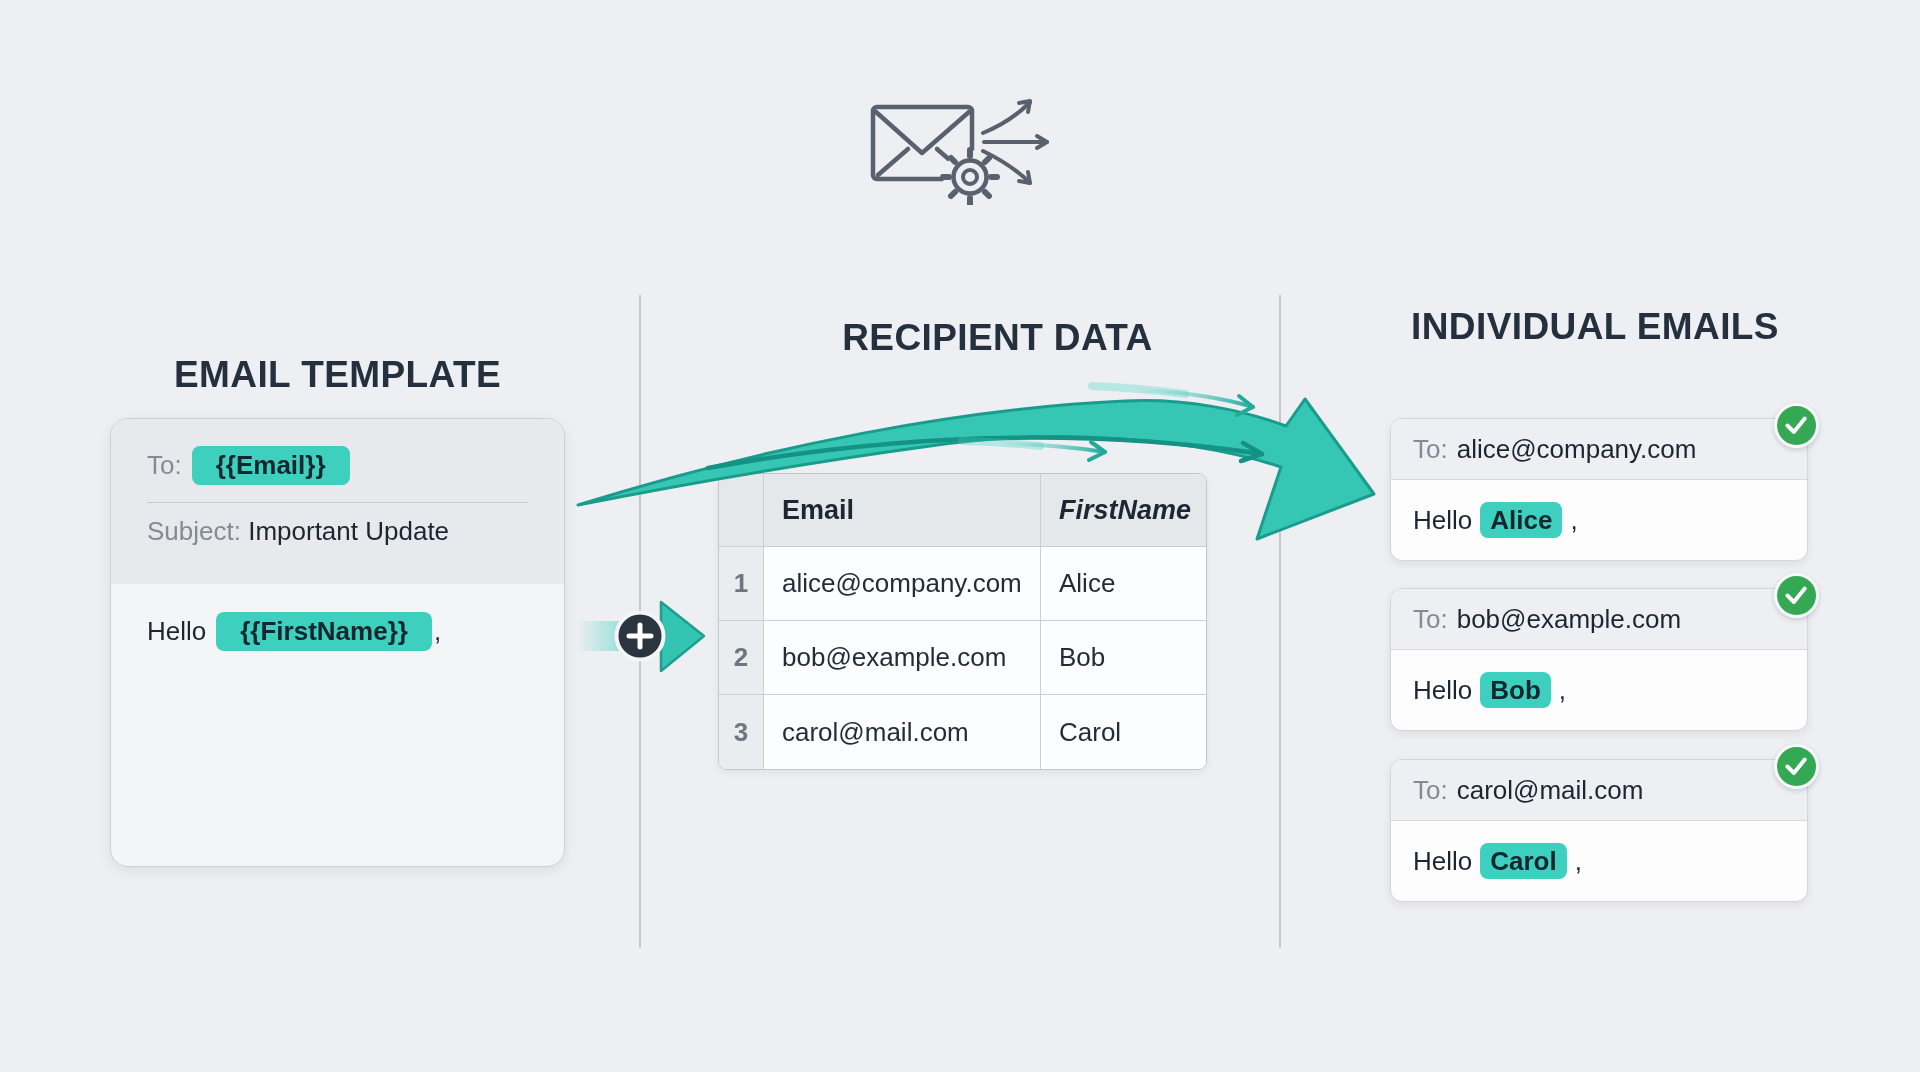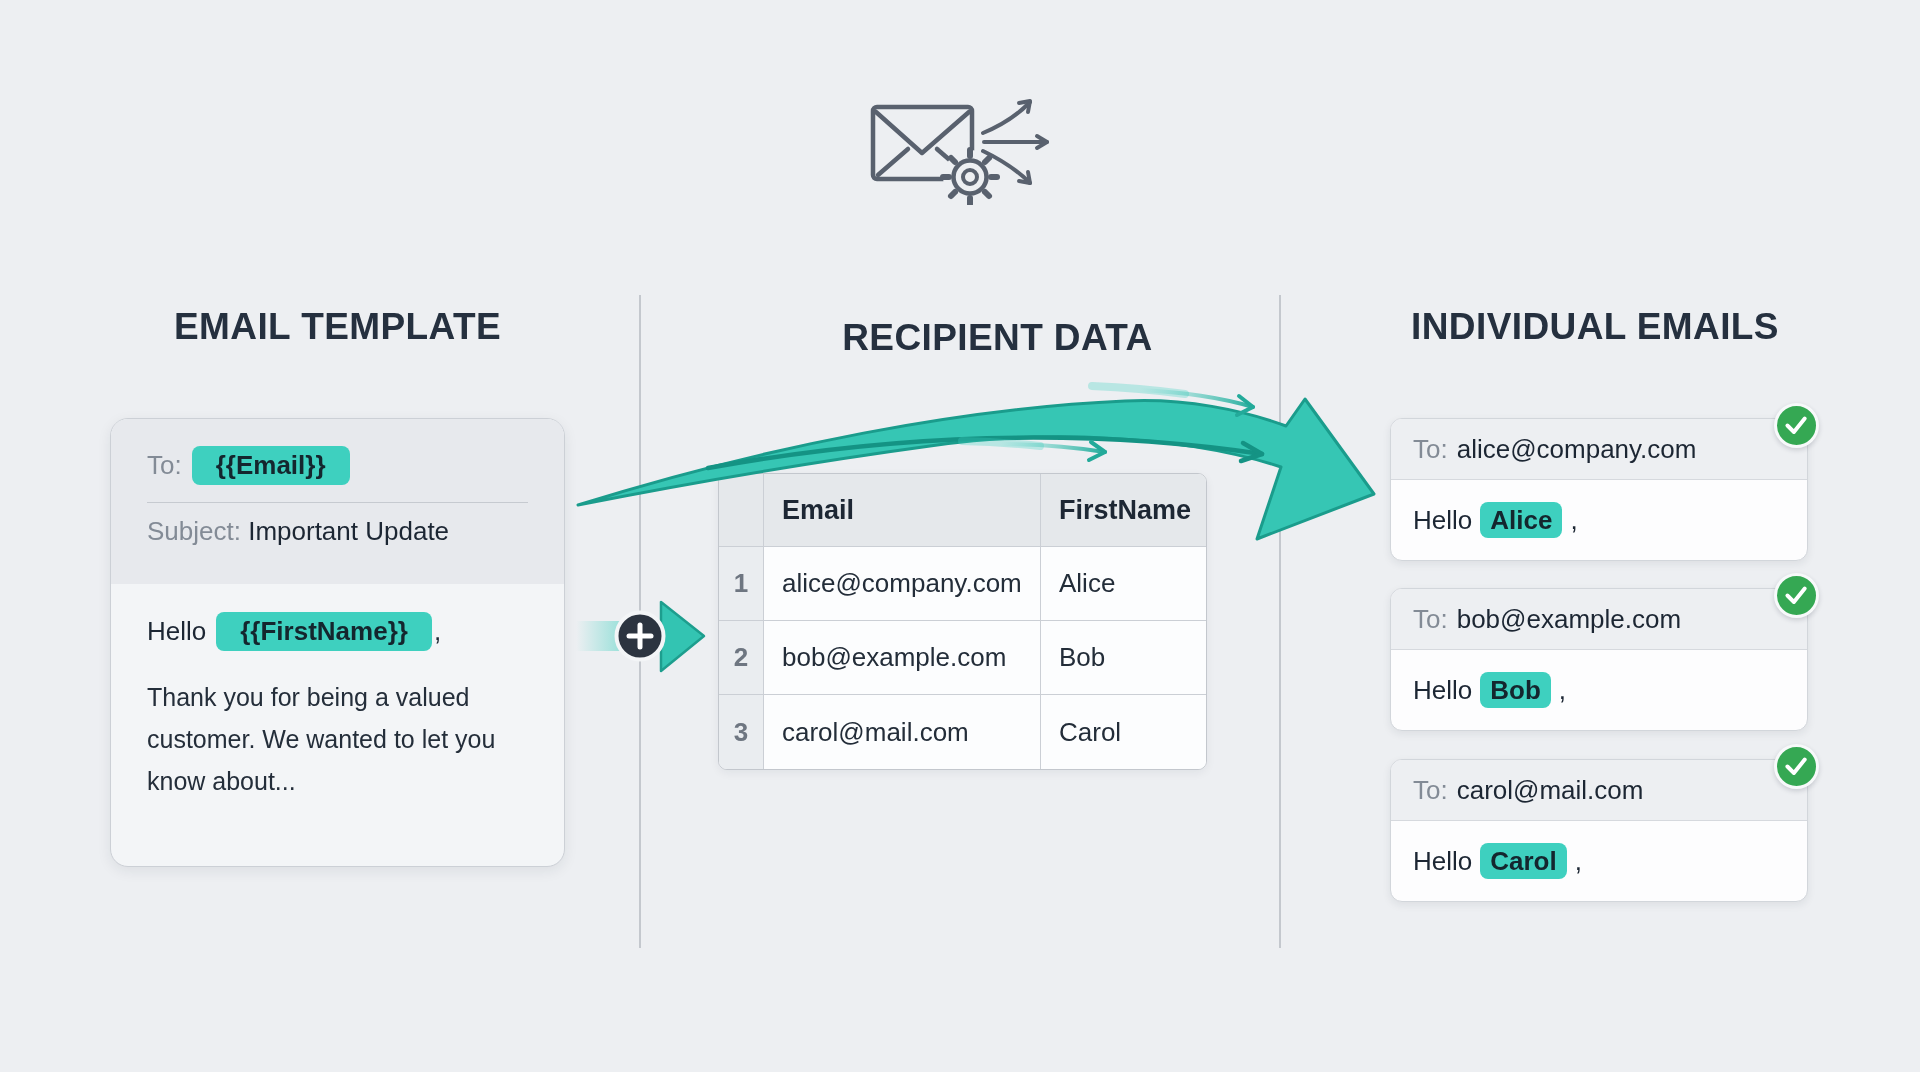--- a/index.html
+++ b/index.html
@@ -111,21 +111,21 @@
         <path d="M 133 48 Q 162 36 180 17"></path>
         <path d="M 180 16 L 169 18 M 180 16 L 178 27"></path>
         <path d="M 134 57 L 197 57"></path>
         <path d="M 197 57 L 187 51 M 197 57 L 187 63"></path>
         <path d="M 133 66 Q 162 80 180 98"></path>
         <path d="M 180 98 L 169 96 M 180 98 L 178 87"></path>
       </g>
     </g>
   </svg>
 
-  <div class="col-title" style="left:110px;width:455px;">EMAIL TEMPLATE</div>
+  <div class="col-title" style="left:110px;width:455px;margin-top:48px;">EMAIL TEMPLATE</div>
   <div class="col-title" style="left:754px;width:487px;margin-top:11px;">RECIPIENT DATA</div>
   <div class="col-title" style="left:1385px;width:420px;">INDIVIDUAL EMAILS</div>
 
   <div class="v-divider" style="left:639px;"></div>
   <div class="v-divider" style="left:1279px;"></div>
 
   <div class="tpl-card">
     <div class="tpl-header">
       <div>
         <span class="muted">To:</span><span class="chip">{{Email}}</span>
@@ -133,31 +133,30 @@
       <hr class="hdr-divider">
       <div class="subject-row">
         <span class="muted">Subject:</span>
         <span>Important Update</span>
       </div>
     </div>
     <div class="tpl-body">
       <div>
         <span>Hello</span><span class="chip">{{FirstName}}</span><span class="comma">,</span>
       </div>
-      <div class="paragraph">Thank you for being a valued customer. We wanted to let you know about...</div>
     </div>
   </div>
 
   <div class="tbl-wrap">
     <table class="recipients">
       <thead>
         <tr>
           <th class="cell-num"></th>
           <th style="width:277px;">Email</th>
-          <th style="width:165px;">FirstName</th>
+          <th style="width:165px;font-style:italic;">FirstName</th>
         </tr>
       </thead>
       <tbody>
         <tr>
           <td class="cell-num">1</td>
           <td>alice@company.com</td>
           <td>Alice</td>
         </tr>
         <tr>
           <td class="cell-num">2</td>

